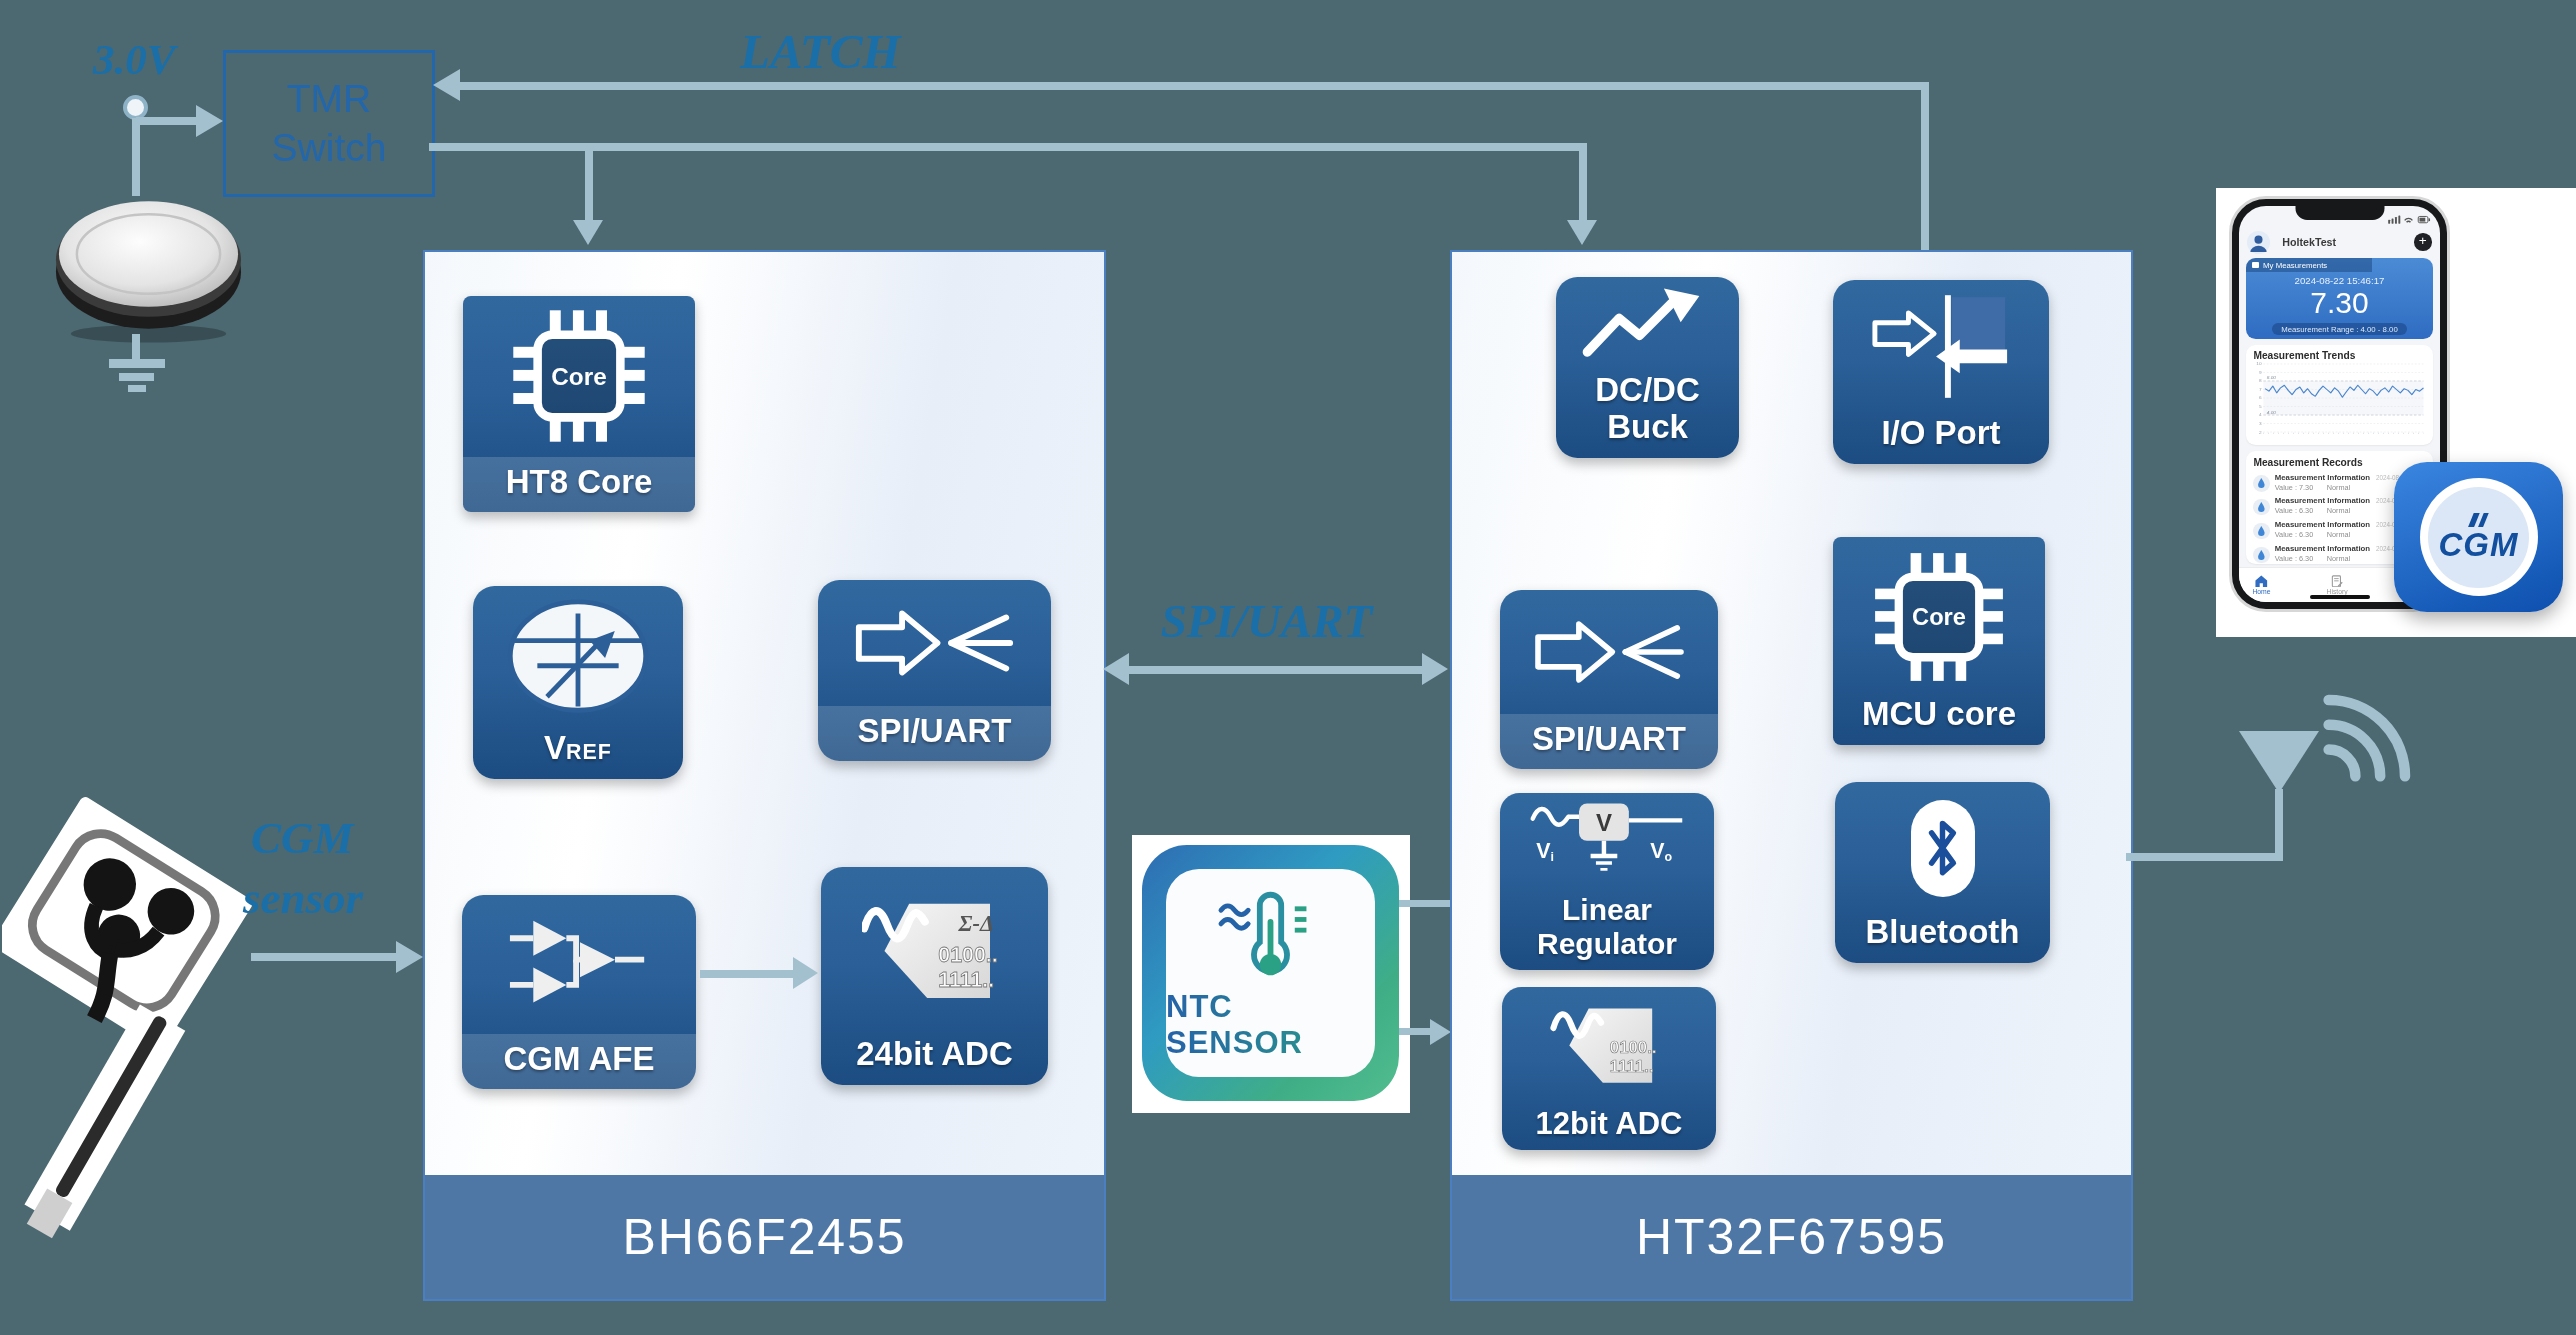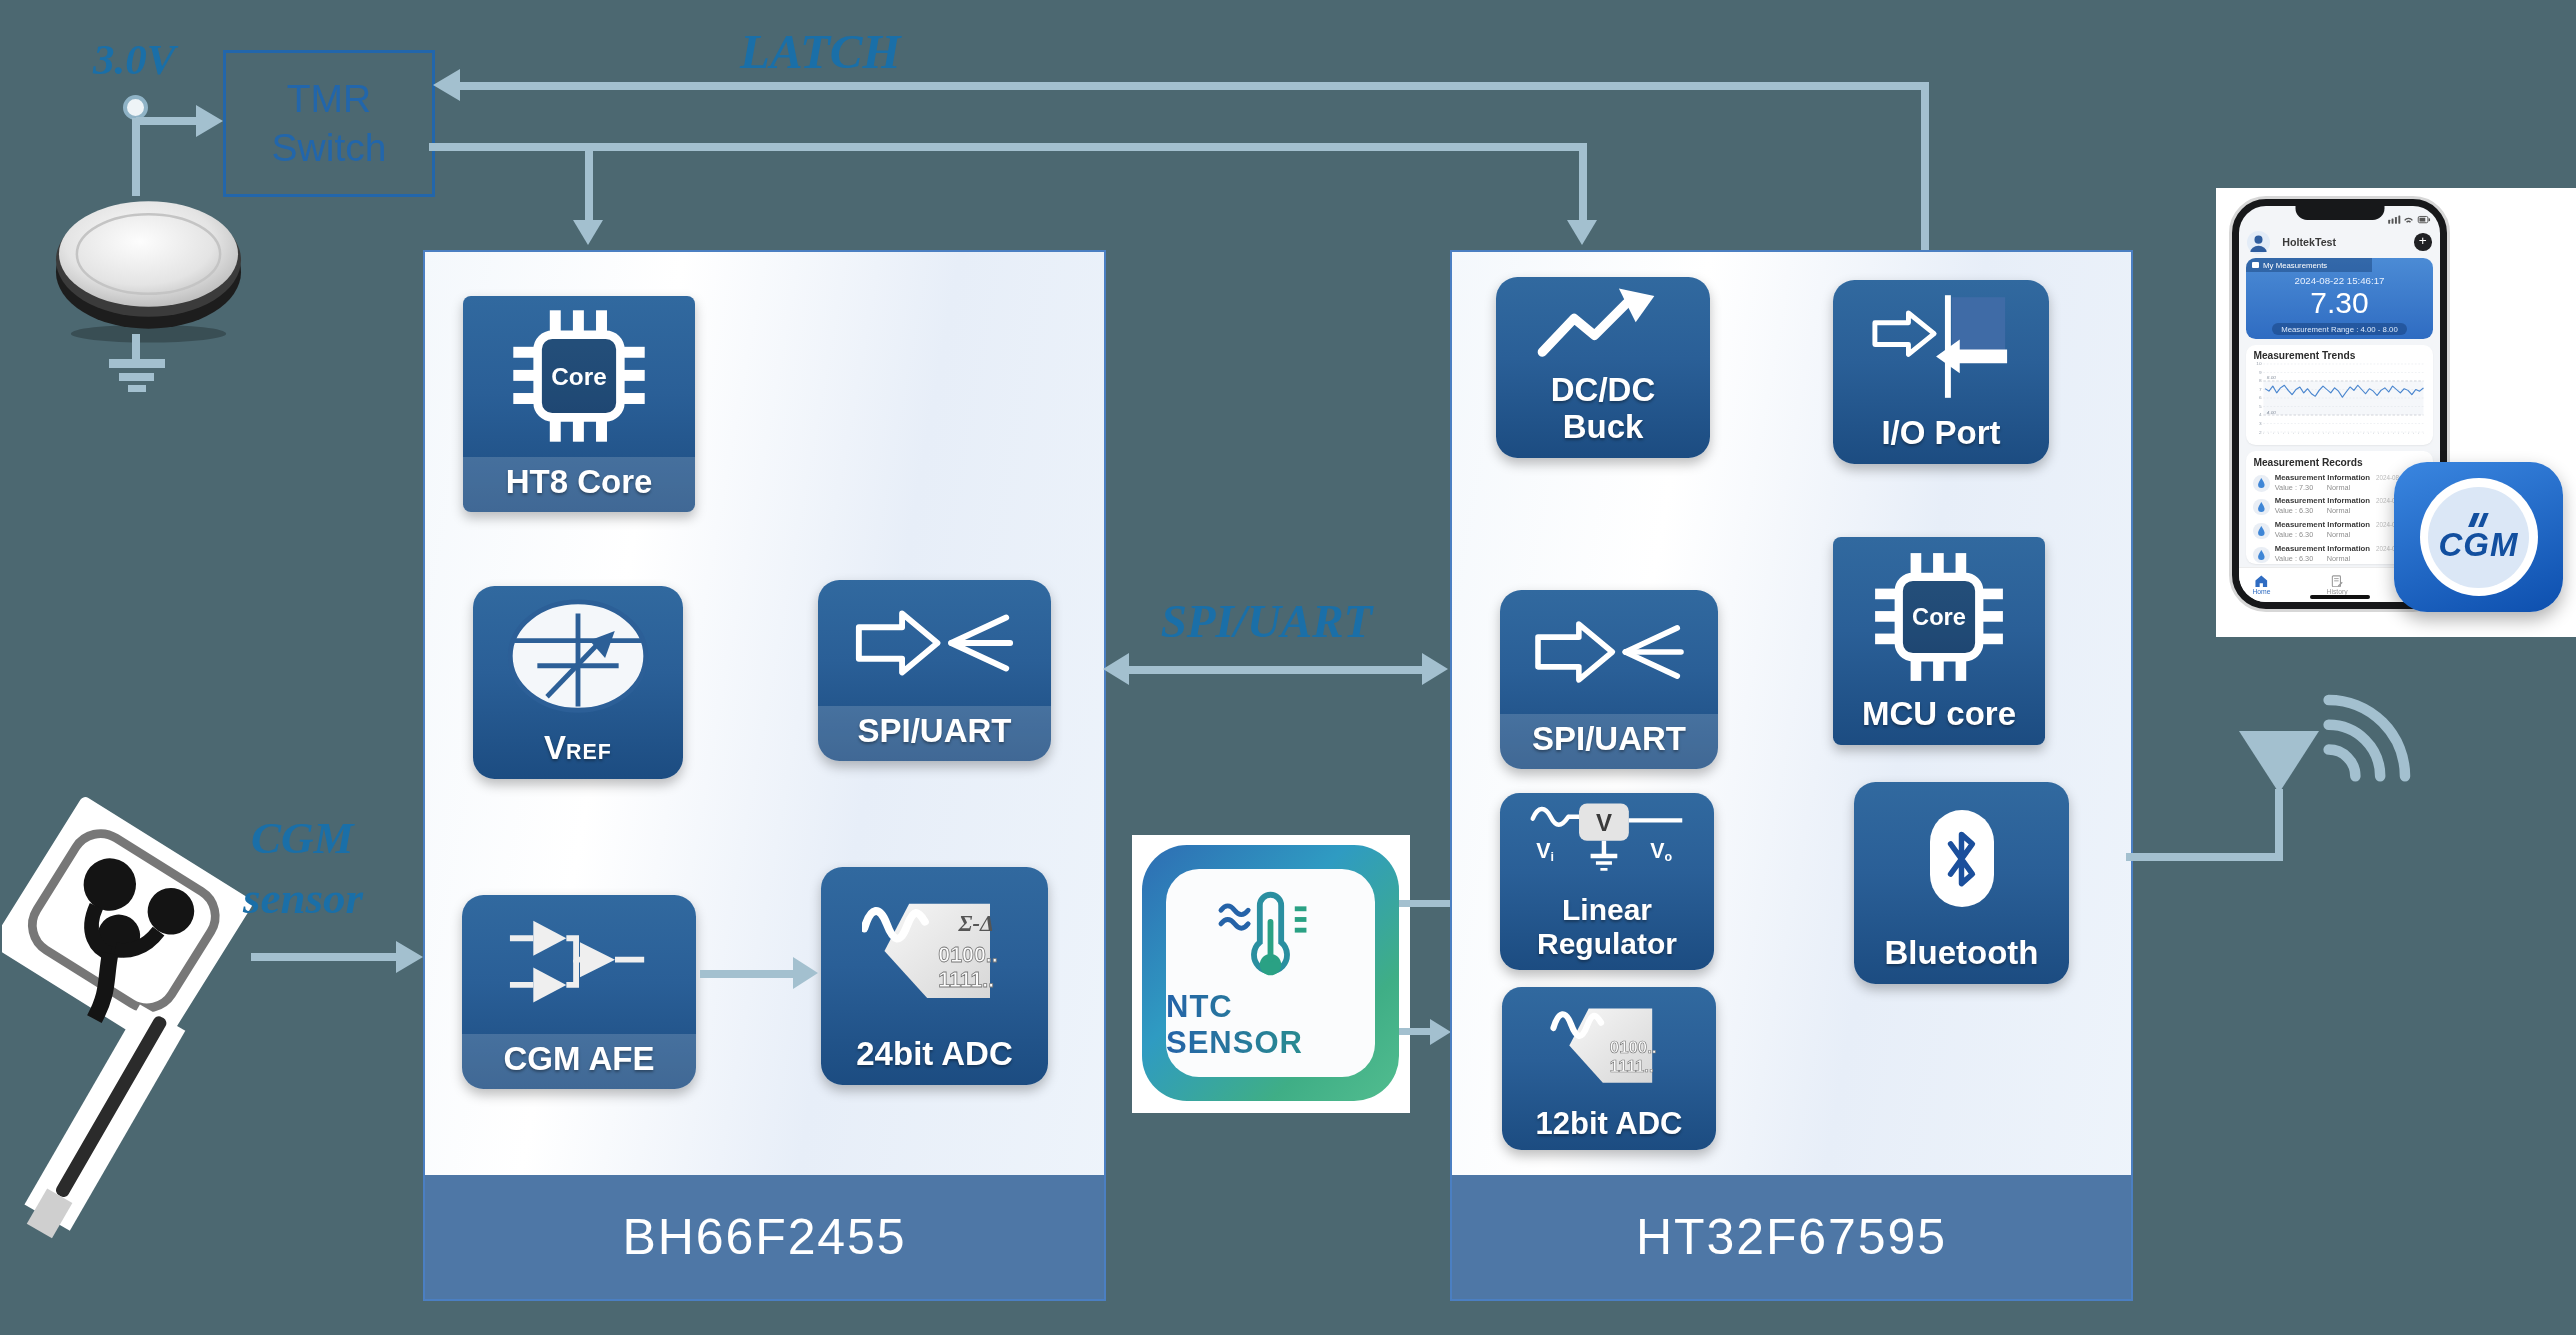--- a/index.html
+++ b/index.html
@@ -275,21 +275,21 @@
     </div>
   </div>
   <div class="hline" style="left:1399px;top:900px;width:52px;height:6.8px;"></div>
   <div class="hline" style="left:1399px;top:1028px;width:33px;height:6.8px;"></div>
   <div class="ah ah-right" style="left:1430px;top:1019px;border-left-width:21.4px;border-top-width:13.6px;border-bottom-width:13.6px;"></div>
 
   <div class="chip-box" style="left:1450px;top:250px;">
     <div class="chip-footer">HT32F67595</div>
   </div>
 
-  <div class="tile" style="left:1496px;top:277px;width:214px;height:181px;">
+  <div class="tile" style="left:1556px;top:277px;width:183px;height:181px;">
     <div class="icon">
       <svg width="146" height="84" viewBox="0 0 150 90">
         <polyline points="10,74 44,38 66,56 100,22" fill="none" stroke="#fff" stroke-width="10" stroke-linecap="round" stroke-linejoin="round"></polyline>
         <polygon points="92,6 130,14 110,42" fill="#fff"></polygon>
       </svg>
     </div>
     <div class="tlabel pad">
       <div>DC/DC</div>
         <div>Buck</div>
     </div>
@@ -358,21 +358,21 @@
         <line x1="79" y1="72" x2="97" y2="72" stroke="#fff" stroke-width="4"></line>
         <line x1="84" y1="79" x2="92" y2="79" stroke="#fff" stroke-width="3"></line>
       </svg>
     </div>
     <div class="tlabel" style="font-size:30px;padding-bottom:9.7px;">
       <div>Linear</div>
         <div>Regulator</div>
     </div>
   </div>
 
-  <div class="tile" style="left:1835px;top:782px;width:215px;height:202px;margin-left:19px;">
+  <div class="tile" style="left:1835px;top:782px;width:215px;height:181px;">
     <div class="icon">
       <div style="width:64px;height:97px;border-radius:32px;background:#fff;display:flex;align-items:center;justify-content:center;">
         <svg width="41" height="72" viewBox="0 0 60 100">
           <path d="M14,28 L46,72 L30,86 L30,14 L46,28 L14,72" fill="none" stroke="#1b4f9c" stroke-width="8" stroke-linejoin="round" stroke-linecap="round"></path>
         </svg>
       </div>
     </div>
     <div class="tlabel pad">Bluetooth</div>
   </div>
 

